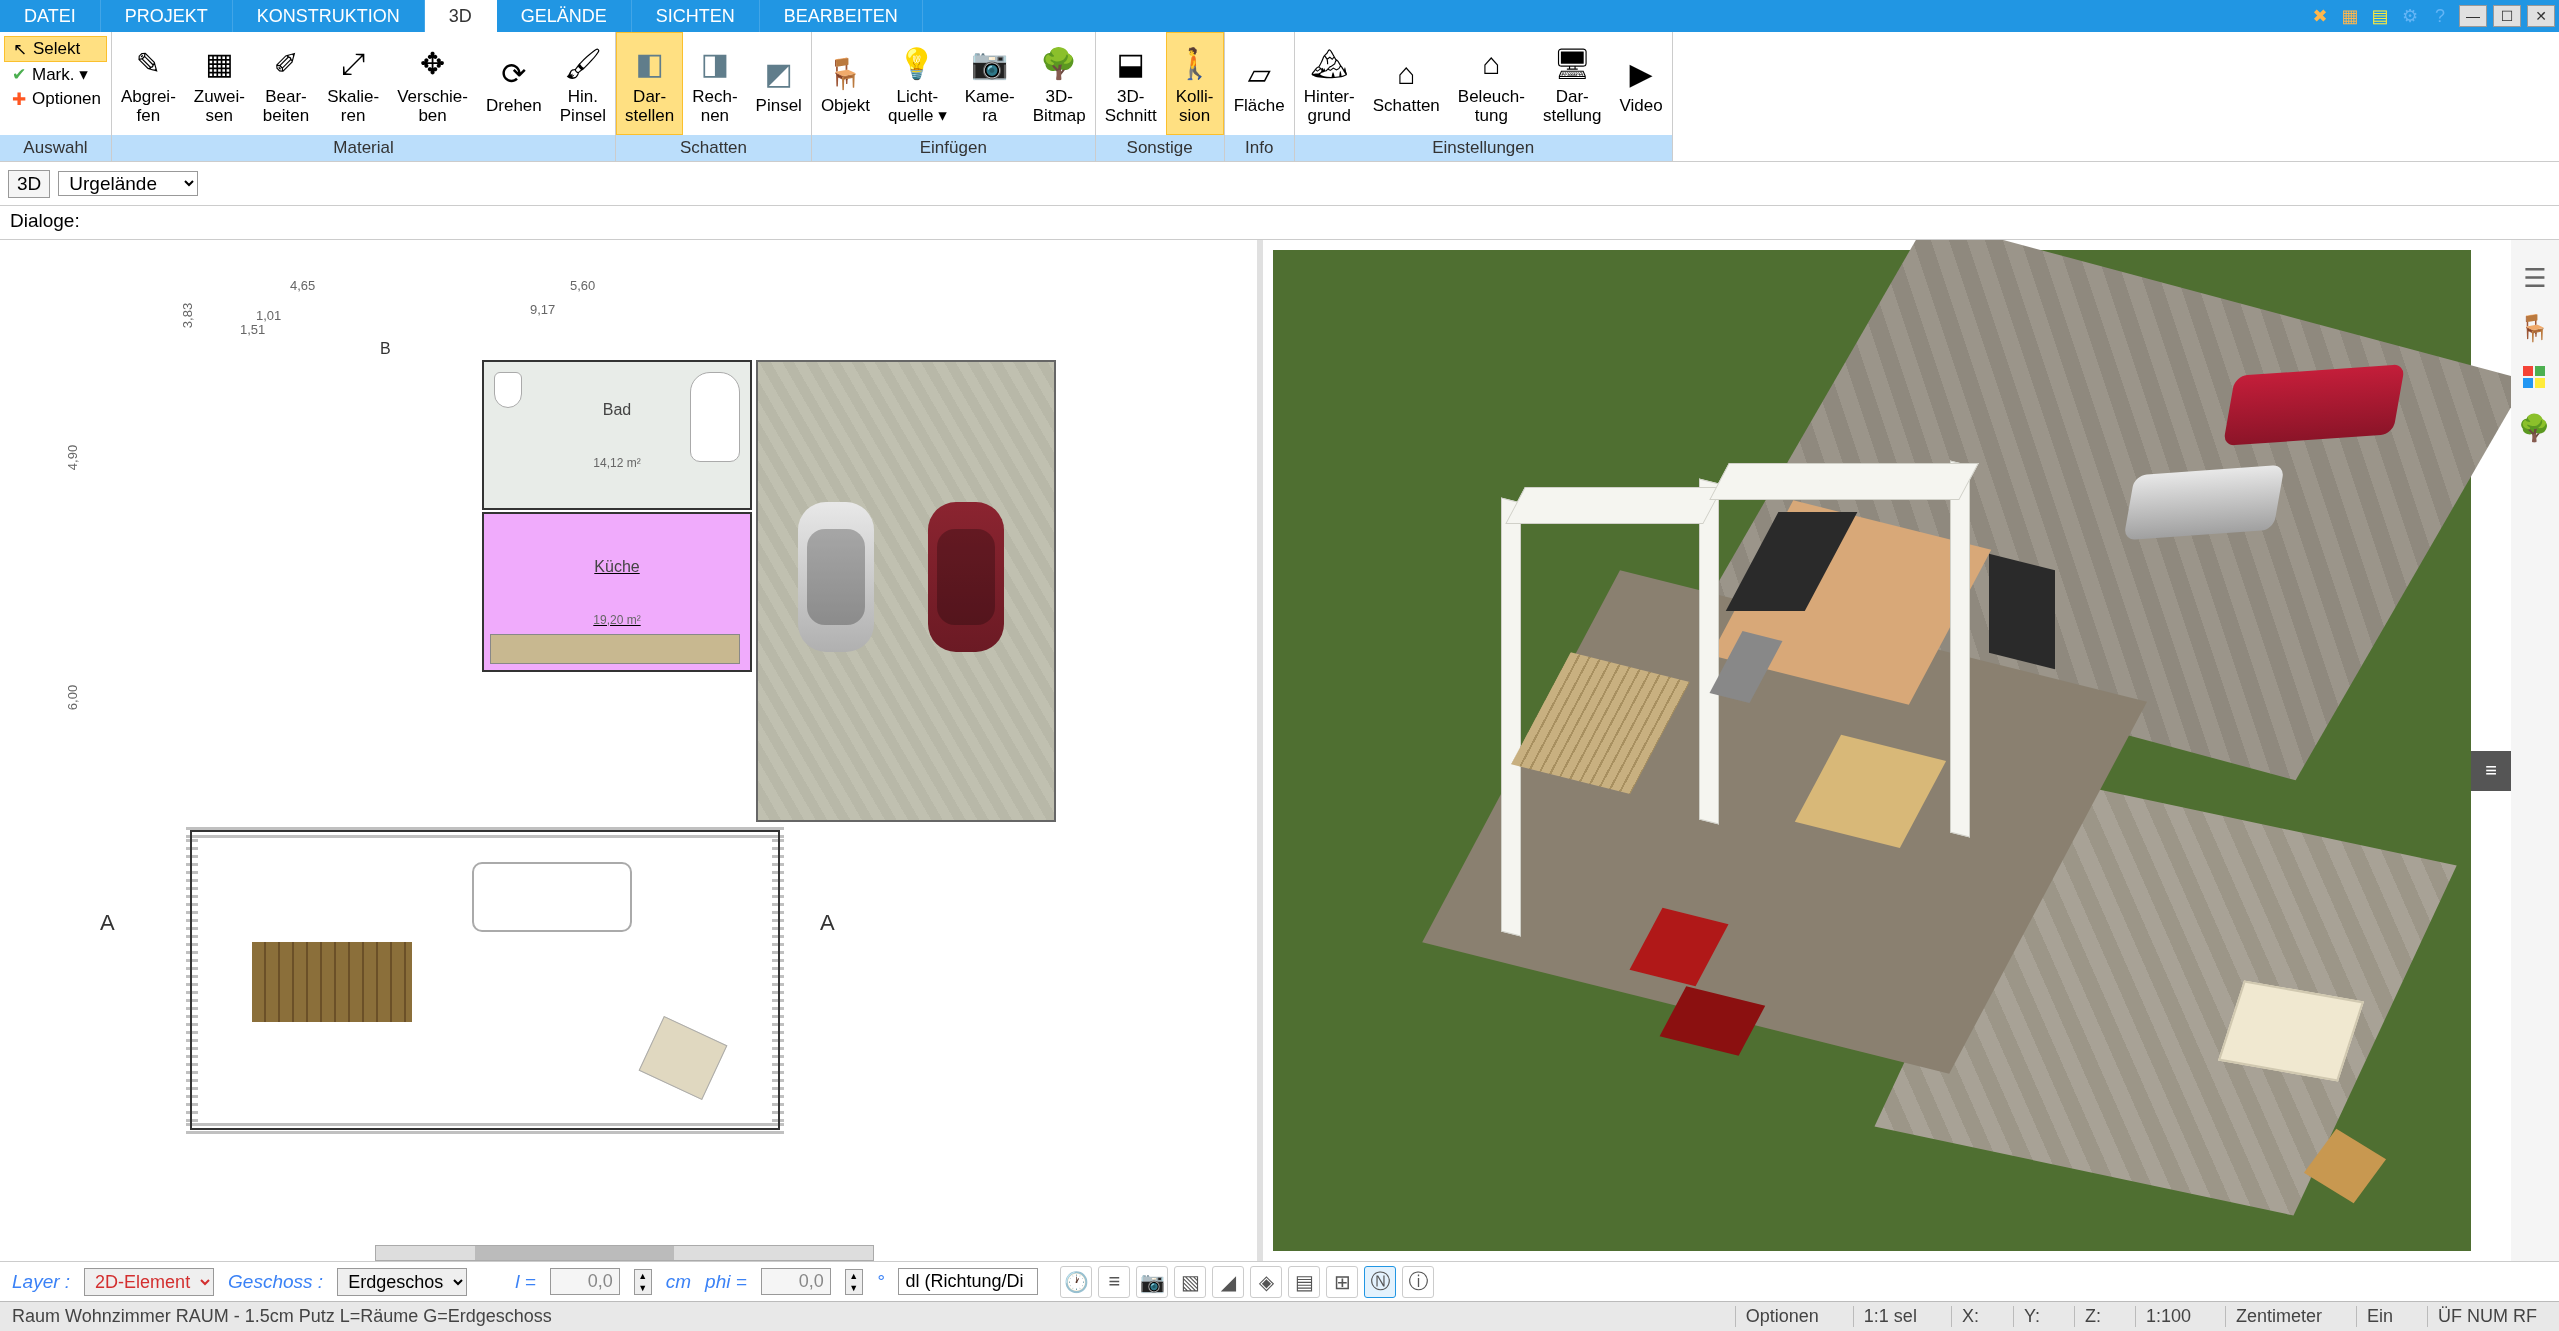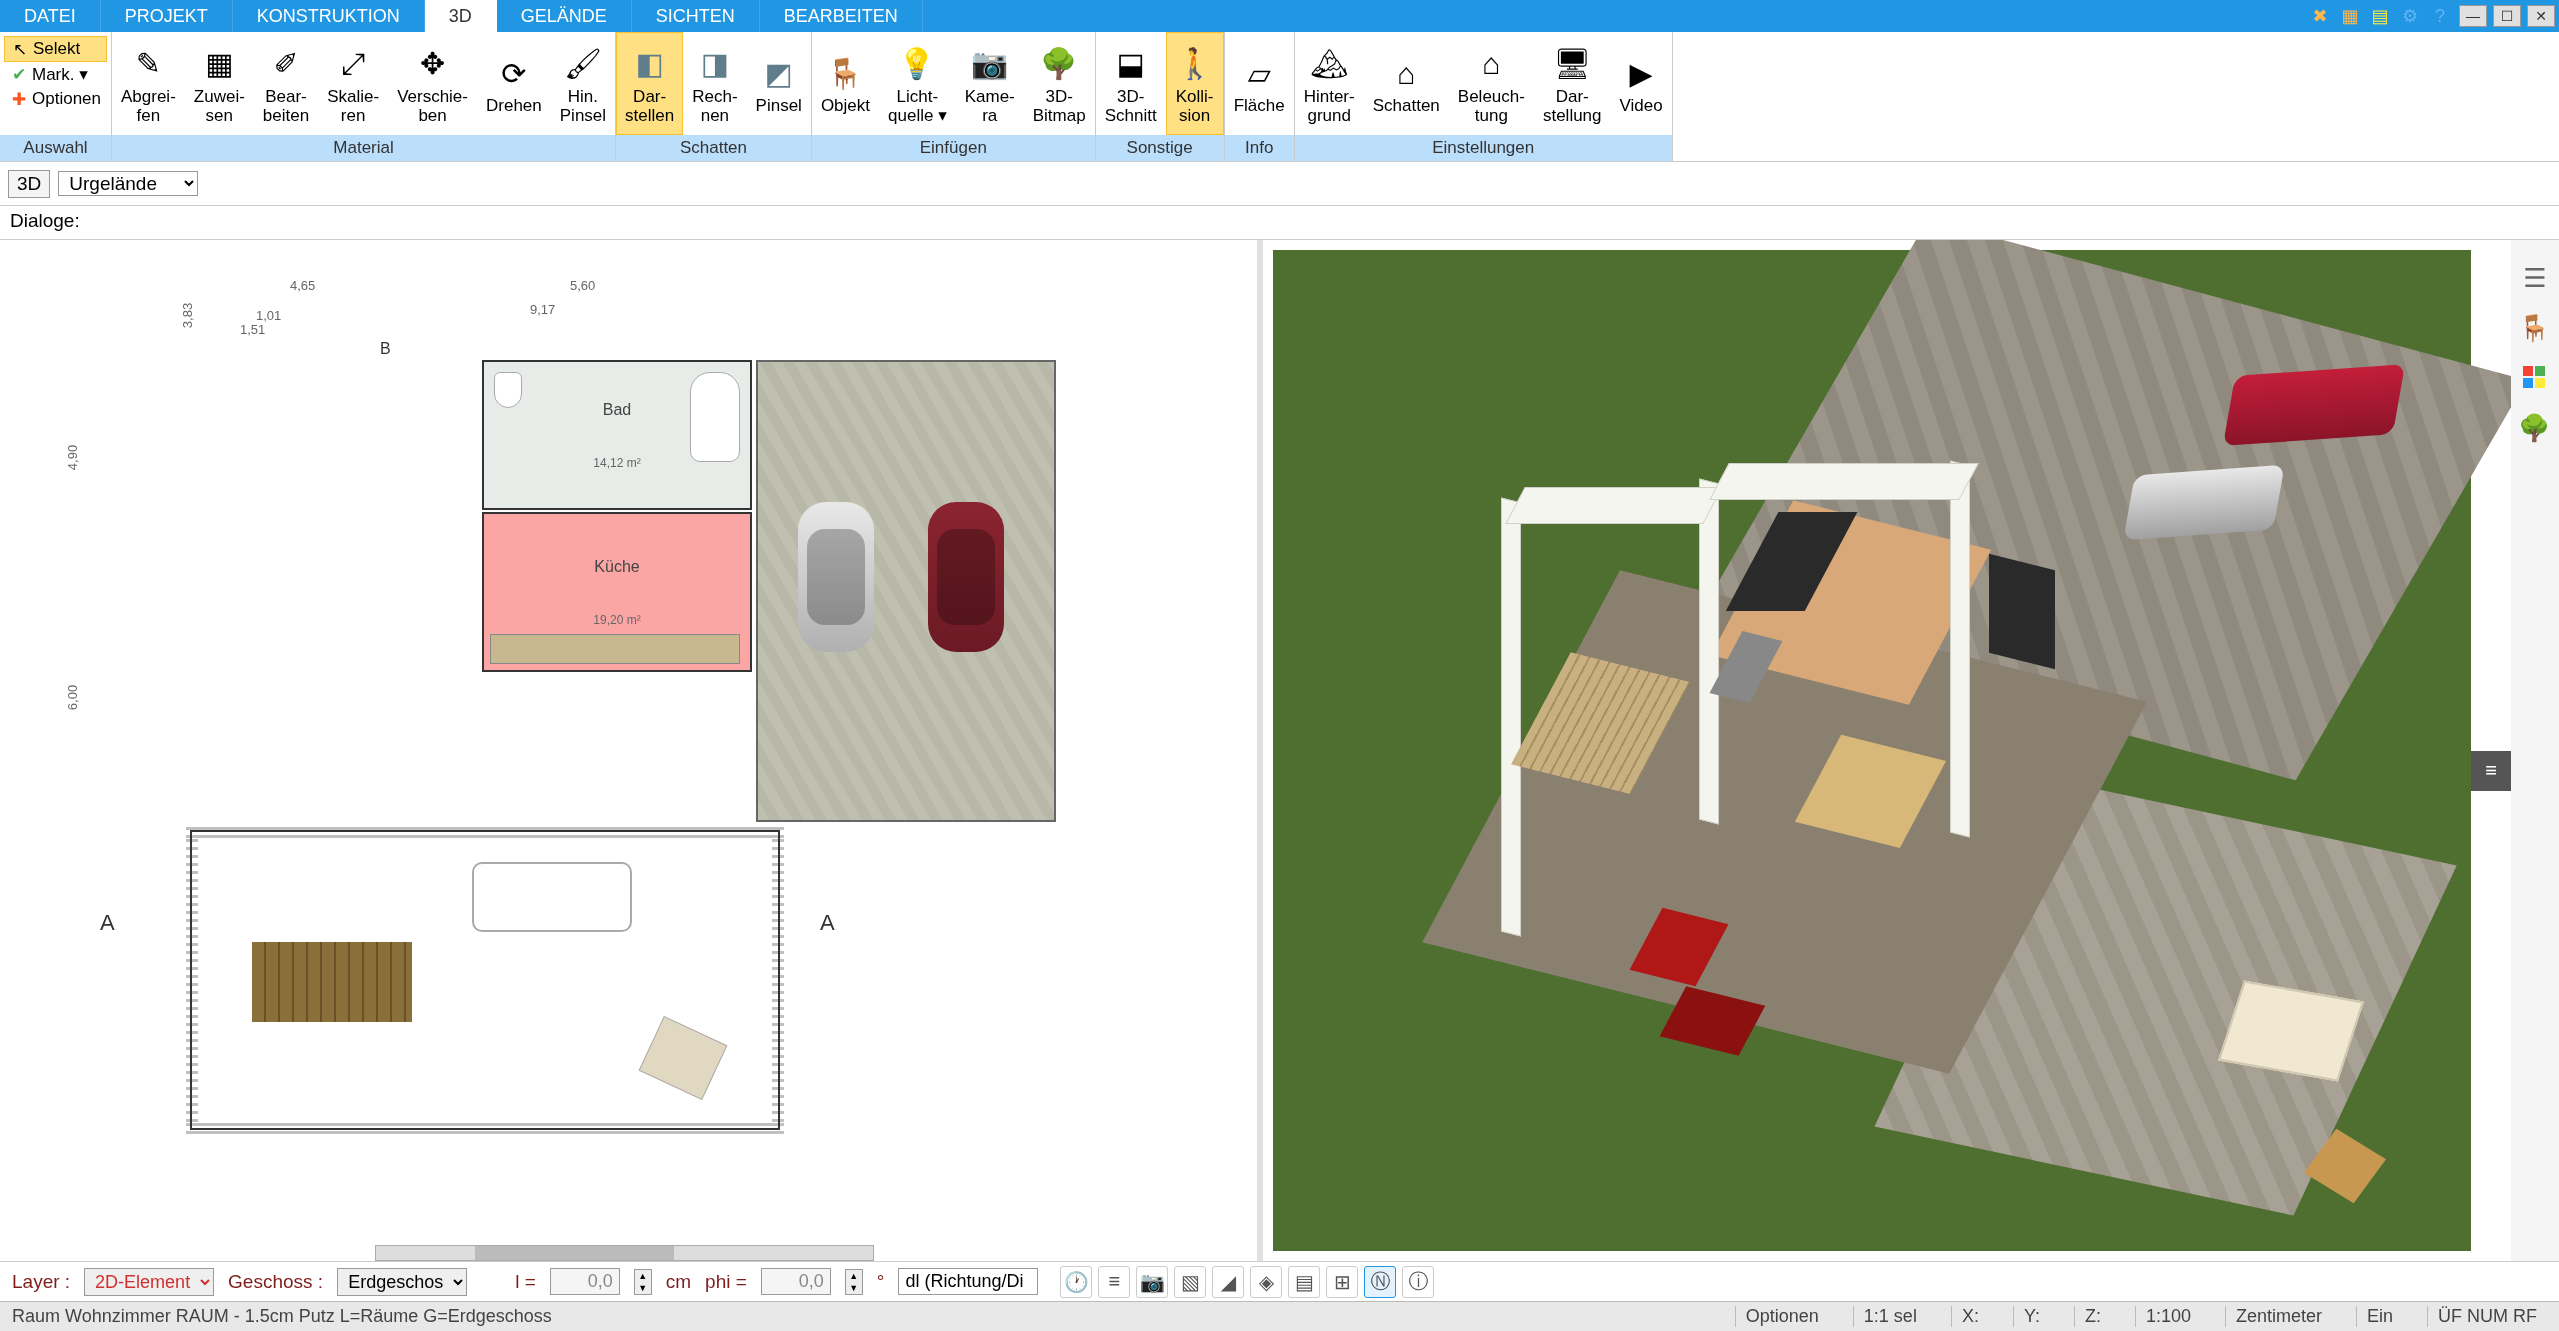--- a/index.html
+++ b/index.html
@@ -44,21 +44,21 @@
 .view3d { flex: 1; background: #fff; position: relative; overflow: hidden; }
 .view3d .canvas3d { position: absolute; inset: 10px 40px 10px 10px; background: linear-gradient(#5a7a3a 0%, #6b8c4a 60%, #7a9b5a 100%); }
 
 
 .plan { position: absolute; left: 50px; top: 10px; right: 60px; bottom: 40px; }
 .plan .outer-dim { position: absolute; font-size: 13px; color: #666; }
 .house-main { position: absolute; left: 180px; top: 110px; width: 830px; height: 460px; background: #fff; }
 .room { position: absolute; border: 2px solid #333; display: flex; flex-direction: column; align-items: center; justify-content: center; font-size: 15px; }
 .room.diele { left: 0; top: 0; width: 250px; height: 250px; background: #e8dfca; }
 .room.bad { left: 252px; top: 0; width: 270px; height: 150px; background: #e8ece8; }
-.room.kueche { left: 252px; top: 152px; width: 270px; height: 160px; background: #fca5a5; }
+.room.kueche { left: 252px; top: 152px; width: 270px; height: 160px; background: #f0abfc; text-decoration: underline; }
 .room.wohn { left: 0; top: 252px; width: 524px; height: 210px; background: #d0d0b8; border: 2px solid #4caf50; }
 .parking { position: absolute; left: 526px; top: 0; width: 300px; height: 462px; background: repeating-linear-gradient(60deg, #c0c0b0, #c0c0b0 10px, #b8b8a8 10px, #b8b8a8 20px); border: 2px solid #666; }
 .garden { position: absolute; left: 140px; top: 580px; width: 590px; height: 300px; background: #fff; border: 2px solid #333; }
 .garden::before { content:""; position:absolute; inset:-6px; border: 12px solid transparent; background: repeating-linear-gradient(0deg, #333 0, #333 3px, transparent 3px, transparent 8px); -webkit-mask: linear-gradient(#000 0 0) content-box, linear-gradient(#000 0 0); -webkit-mask-composite: xor; opacity:0.3;}
 .room-label { font-size: 16px; color: #444; }
 .room-area { font-size: 12px; color: #666; margin-top: 37px; }
 
 .car { width: 76px; height: 150px; border-radius: 28px; position: absolute; }
 .car.silver { background: linear-gradient(#e8e8e8,#b0b0b0); left: 40px; top: 140px; }
 .car.red { background: linear-gradient(#8b2430,#6b1a24); left: 170px; top: 140px; }
@@ -79,21 +79,21 @@
 .iso-car3d.red { background: linear-gradient(#c41e3a,#8b1428); width:170px; height:70px; right:6%; top:12%; transform: skew(-10deg,-4deg); }
 .iso-car3d.silver { background: linear-gradient(#e8e8e8,#a0a0a0); width:150px; height:65px; right:16%; top:22%; transform: skew(-10deg,-4deg); }
 
 
 .side-tools { width: 48px; background: #f5f5f5; display: flex; flex-direction: column; align-items: center; gap: 14px; padding-top: 20px; }
 .side-tool { width: 36px; height: 36px; display: flex; align-items: center; justify-content: center; font-size: 26px; color: #666; cursor: pointer; }
 .side-grab { position:absolute; right:0; top:50%; width:40px; height:40px; background:#555; display:flex; align-items:center; justify-content:center; color:#fff; cursor:pointer;}
 
 
 .bottom-bar { height: 40px; background: #fff; border-top: 1px solid #ccc; display: flex; align-items: center; padding: 0 12px; gap: 14px; font-size: 19px; }
-.bottom-bar label { color: #7f1d1d; }
+.bottom-bar label { color: #3b82f6; font-style: italic; }
 .bottom-bar select, .bottom-bar input { font-size: 18px; border: 1px solid #999; padding: 2px 6px; }
 .bottom-bar input.num { width: 70px; background:#f5f5f5; text-align:right; color:#888;}
 .spin { display:inline-flex; flex-direction:column; border:1px solid #999; }
 .spin span { width:16px; height:12px; font-size:9px; text-align:center; line-height:12px; background:#eee; cursor:pointer; }
 .tool-icons { display: flex; gap: 6px; margin-left: 8px; }
 .tico { width: 32px; height: 32px; border: 1px solid #ccc; background: #fff; display: flex; align-items: center; justify-content: center; font-size: 20px; cursor: pointer; border-radius: 3px; color:#555; }
 .tico.on { background:#e3f2fd; border-color:#2196e3; }
 
 
 .status-bar { height: 30px; background: #e8e8e8; border-top: 1px solid #bbb; display: flex; align-items: center; padding: 0 12px; font-size: 18px; color: #444; gap: 24px; }

